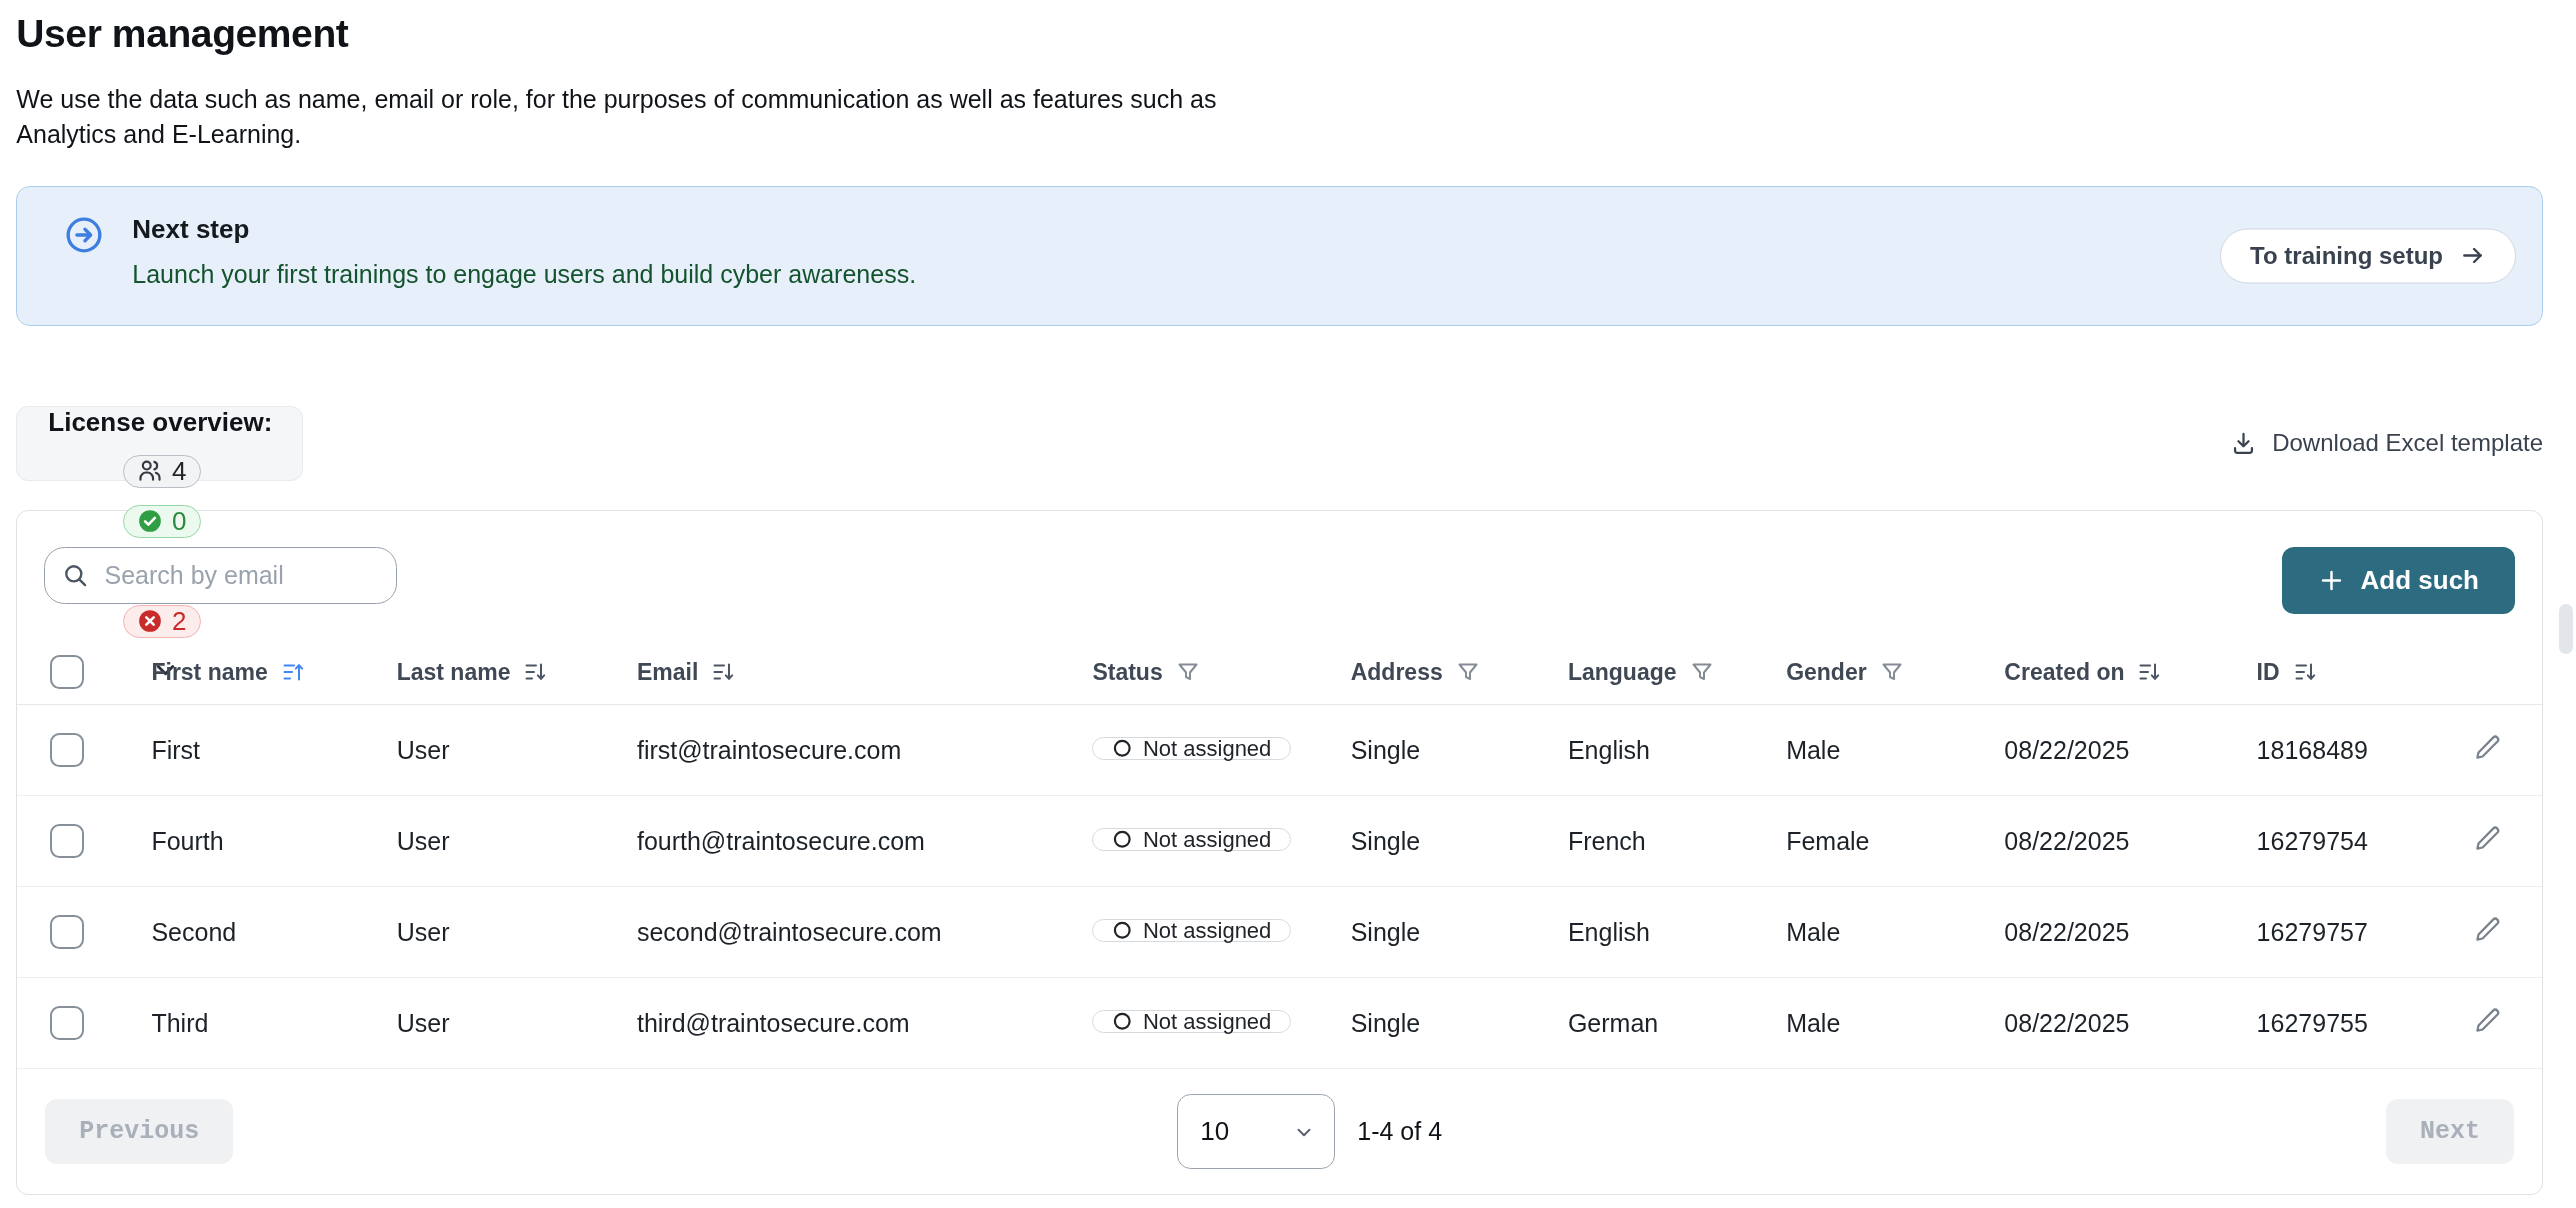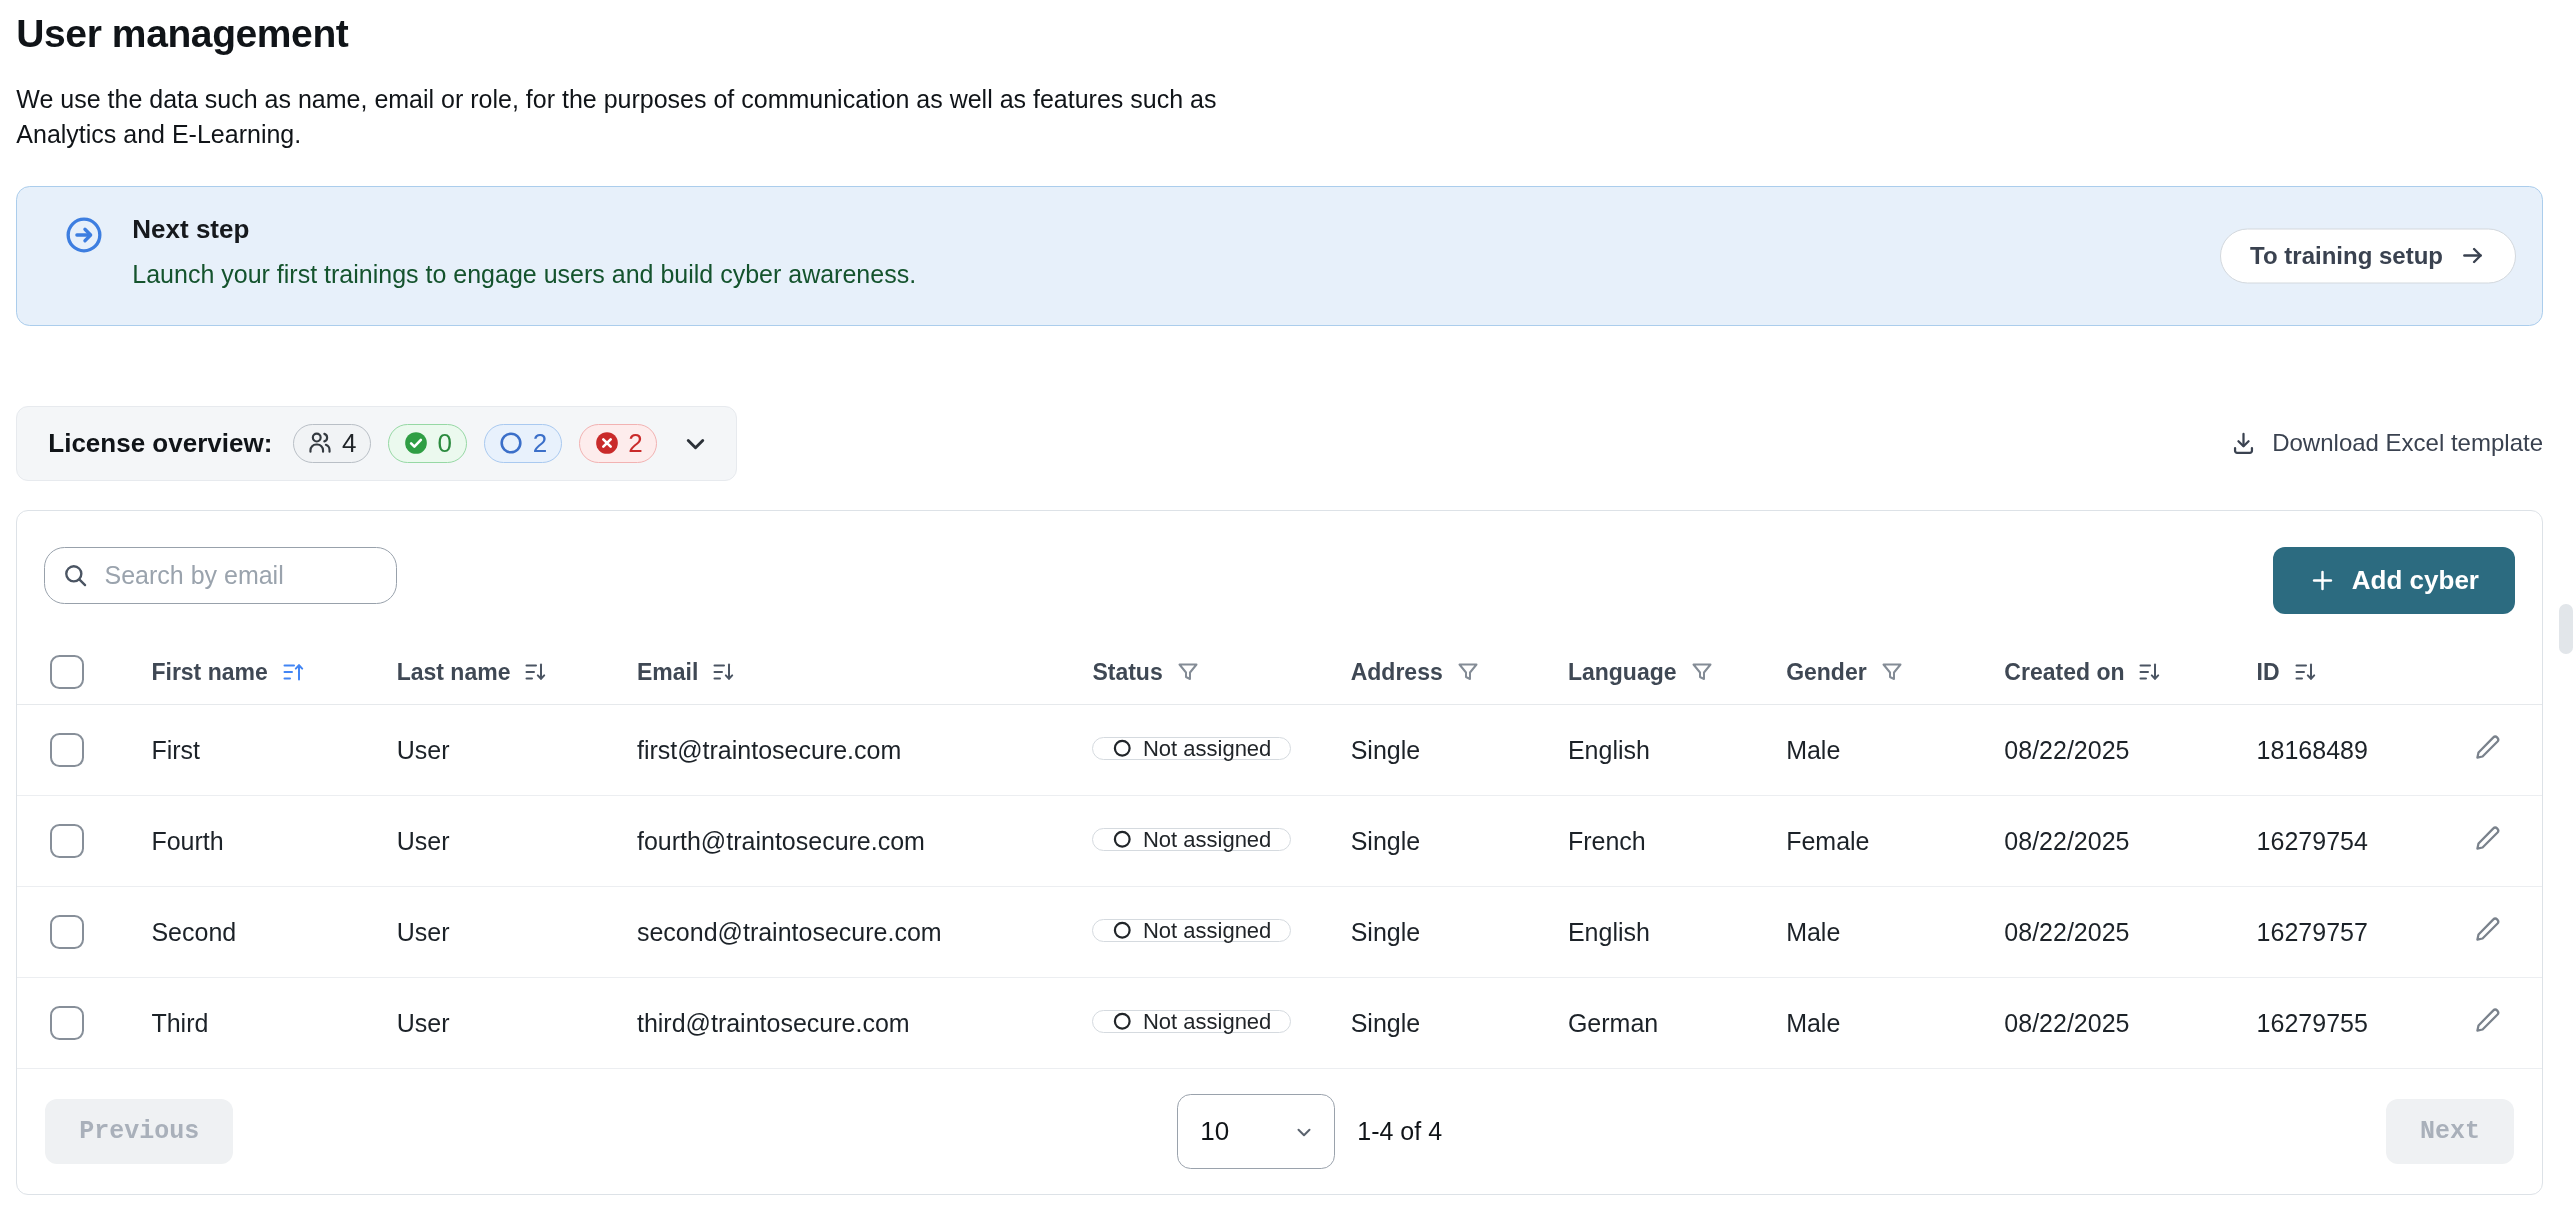--- a/index.html
+++ b/index.html
@@ -36,21 +36,21 @@
     height: 55px; padding: 0 29px;
     font-family: inherit; font-size: 24px; font-weight: 700; color: #3a4250; cursor: pointer;
   }
   .ns-btn svg { width: 26px; height: 26px; }
 
   
   .license-row { margin-top: 80px; display: flex; align-items: center; justify-content: space-between; }
   .license-box {
     display: inline-flex; align-items: center; gap: 17px;
     background: #f4f6f8; border: 0.9px solid #e7eaee; border-radius: 12px;
-    height: 75px; padding: 0 26px 0 31px;
+    height: 75px; padding: 0 26px 0 31px; flex-direction: column;
   }
   .lic-label { font-size: 26px; font-weight: 700; color: #101418; margin-right: 3.4px; }
   .pill {
     display: inline-flex; align-items: center; gap: 8.6px;
     height: 39px; border-radius: 20.5px; padding: 0 13.7px;
     font-size: 26px; font-weight: 400;
   }
   .pill svg { width: 26px; height: 26px; }
   .pill.gray  { background: #f1f3f5; border: 1.7px solid #b9bfc6; color: #212529; }
   .pill.green { background: #ebf9ee; border: 1.7px solid #96d8a4; color: #2b8a3e; }
@@ -222,21 +222,21 @@
           <circle cx="10.5" cy="10.5" r="6.7"></circle>
             <path d="M15.6 15.6 20.5 20.5"></path>
         </svg>
         <input type="text" placeholder="Search by email" style="">
       </div>
       <button class="add-user-btn">
         <svg viewBox="0 0 24 24" fill="none" stroke="#ffffff" stroke-width="2.2" stroke-linecap="round">
           <path d="M12 4.5v15"></path>
             <path d="M4.5 12h15"></path>
         </svg>
-        <span>Add cyber</span>
+        <span>Add such</span>
       </button>
     </div>
 
     <table class="users">
       <colgroup>
         <col style="width:134px">
           <col style="width:245px">
           <col style="width:240px">
           <col style="width:455px">
         <col style="width:258px">

